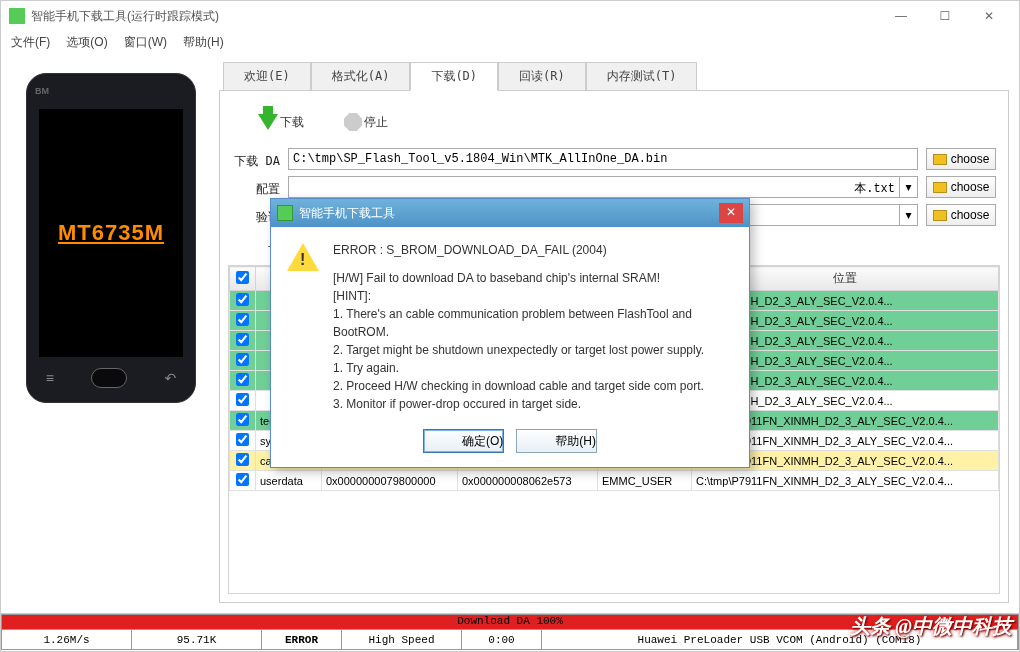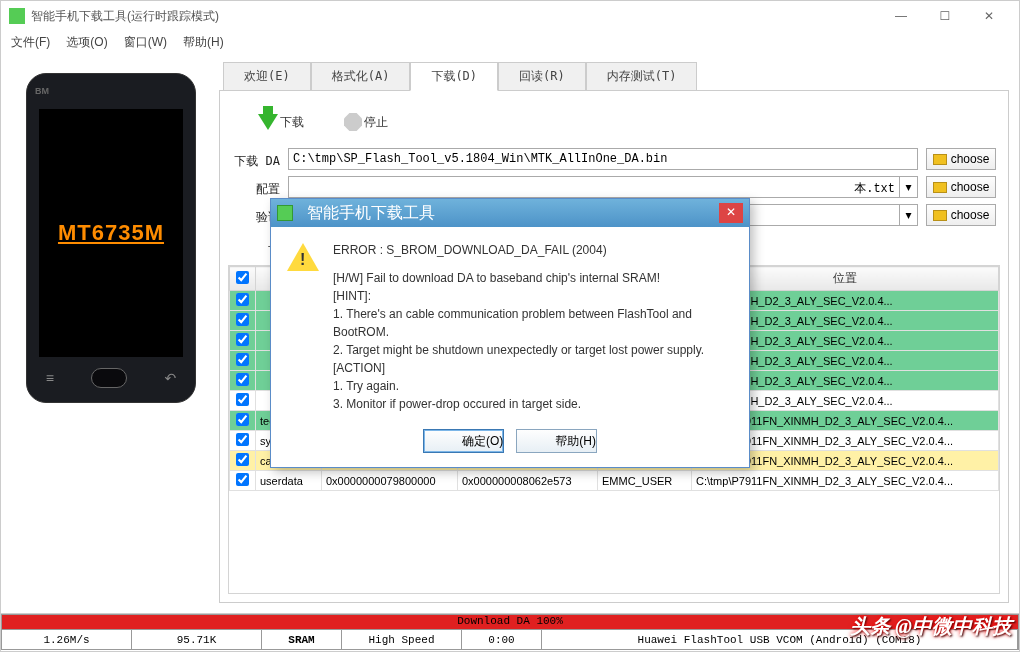--- a/index.html
+++ b/index.html
@@ -49,21 +49,21 @@
 .grid tr.white td { background: #fff; }
 .ck { text-align: center; }
 .statusbar { height: 38px; border-top: 1px solid #ccc; display: flex; flex-direction: column; }
 .dlrow { height: 16px; background: #e02020; color: #000; text-align: center; font: 11px 'Courier New',monospace; border: 1px solid #999; }
 .statrow { height: 20px; display: flex; border: 1px solid #999; border-top: none; }
 .statcell { border-right: 1px solid #999; display: flex; align-items: center; justify-content: center; font: 11px 'Courier New',monospace; padding: 0 4px; }
 .watermark { position: absolute; right: 8px; bottom: 12px; color: #fff; font: bold italic 20px 'Microsoft YaHei'; text-shadow: 0 0 4px #f00, 1px 1px 2px #000; pointer-events: none; }
 .dialog { position: absolute; left: 270px; top: 198px; width: 480px; background: #fff; border: 1px solid #5a8cc8; box-shadow: 4px 4px 10px rgba(0,0,0,0.25); z-index: 100; }
 .dlg-title { height: 28px; background: linear-gradient(#6fb2db,#4d93c8); color: #fff; display: flex; align-items: center; padding: 0 6px; gap: 6px; }
 .dlg-title .app-icon2 { width: 16px; height: 16px; background: #5c5; border: 1px solid #393; }
-.dlg-title .t { flex: 1; font-size: 16px; margin-left: 8px; }
+.dlg-title .t { flex: 1; font-size: 12px; }
 .dlg-title .x { width: 24px; height: 20px; background: #d44; color: #fff; text-align: center; line-height: 18px; cursor: pointer; }
 .dlg-body { padding: 14px 16px 10px 16px; display: flex; gap: 14px; }
 .warn-ic { width: 32px; height: 32px; flex-shrink: 0; position: relative; }
 .warn-tri { width: 0; height: 0; border-left: 16px solid transparent; border-right: 16px solid transparent; border-bottom: 28px solid #ffda3e; position: absolute; top: 2px; }
 .warn-ex { position: absolute; left: 13px; top: 10px; font: bold 16px Arial; color: #333; }
 .dlg-text { flex: 1; color: #333; line-height: 1.5; }
 .dlg-text .err { font-size: 12px; margin-bottom: 10px; }
 .dlg-text p { font-size: 12px; }
 .dlg-btns { display: flex; justify-content: center; gap: 12px; padding: 6px 0 14px 0; }
 .dlg-btn { min-width: 76px; height: 24px; border: 1px solid #8aa6bf; background: linear-gradient(#fefefe,#e7eff5); cursor: pointer; padding-left: 38px; }
@@ -262,24 +262,24 @@
           </table>
         </div>
       </div>
     </div>
   </div>
   <div class="statusbar">
     <div class="dlrow">Download DA 100%</div>
     <div class="statrow">
       <div class="statcell" style="width:130px">1.26M/s</div>
       <div class="statcell" style="width:130px">95.71K</div>
-      <div class="statcell" style="width:80px;font-weight:bold">SRAM</div>
+      <div class="statcell" style="width:80px;font-weight:bold">ERROR</div>
       <div class="statcell" style="width:120px">High Speed</div>
       <div class="statcell" style="width:80px">0:00</div>
-      <div class="statcell" style="flex:1">Huawei FlashTool USB VCOM (Android) (COM18)</div>
+      <div class="statcell" style="flex:1">Huawei PreLoader USB VCOM (Android) (COM18)</div>
     </div>
   </div>
 </div>
 
 <div class="dialog">
   <div class="dlg-title">
     <div class="app-icon2"></div>
     <div class="t">智能手机下载工具</div>
     <div class="x">✕</div>
   </div>
@@ -288,22 +288,22 @@
       <div class="warn-tri"></div>
         <div class="warn-ex">!</div>
     </div>
     <div class="dlg-text">
       <div class="err">ERROR : S_BROM_DOWNLOAD_DA_FAIL (2004)</div>
       <div id="dlg-lines">
           <p>[H/W] Fail to download DA to baseband chip's internal SRAM!</p>
           <p>[HINT]:</p>
           <p>1. There's an cable communication problem between FlashTool and BootROM.</p>
           <p>2. Target might be shutdown unexpectedly or target lost power supply.</p>
-          <p>[ACTION]</p>
           <p>1. Try again.</p>
+          <p>2. Proceed H/W checking in download cable and target side com port.</p>
           <p>3. Monitor if power-drop occured in target side.</p>
         </div>
     </div>
   </div>
   <div class="dlg-btns">
     <button class="dlg-btn primary">确定(O)</button>
     <button class="dlg-btn">帮助(H)</button>
   </div>
 </div>
 

